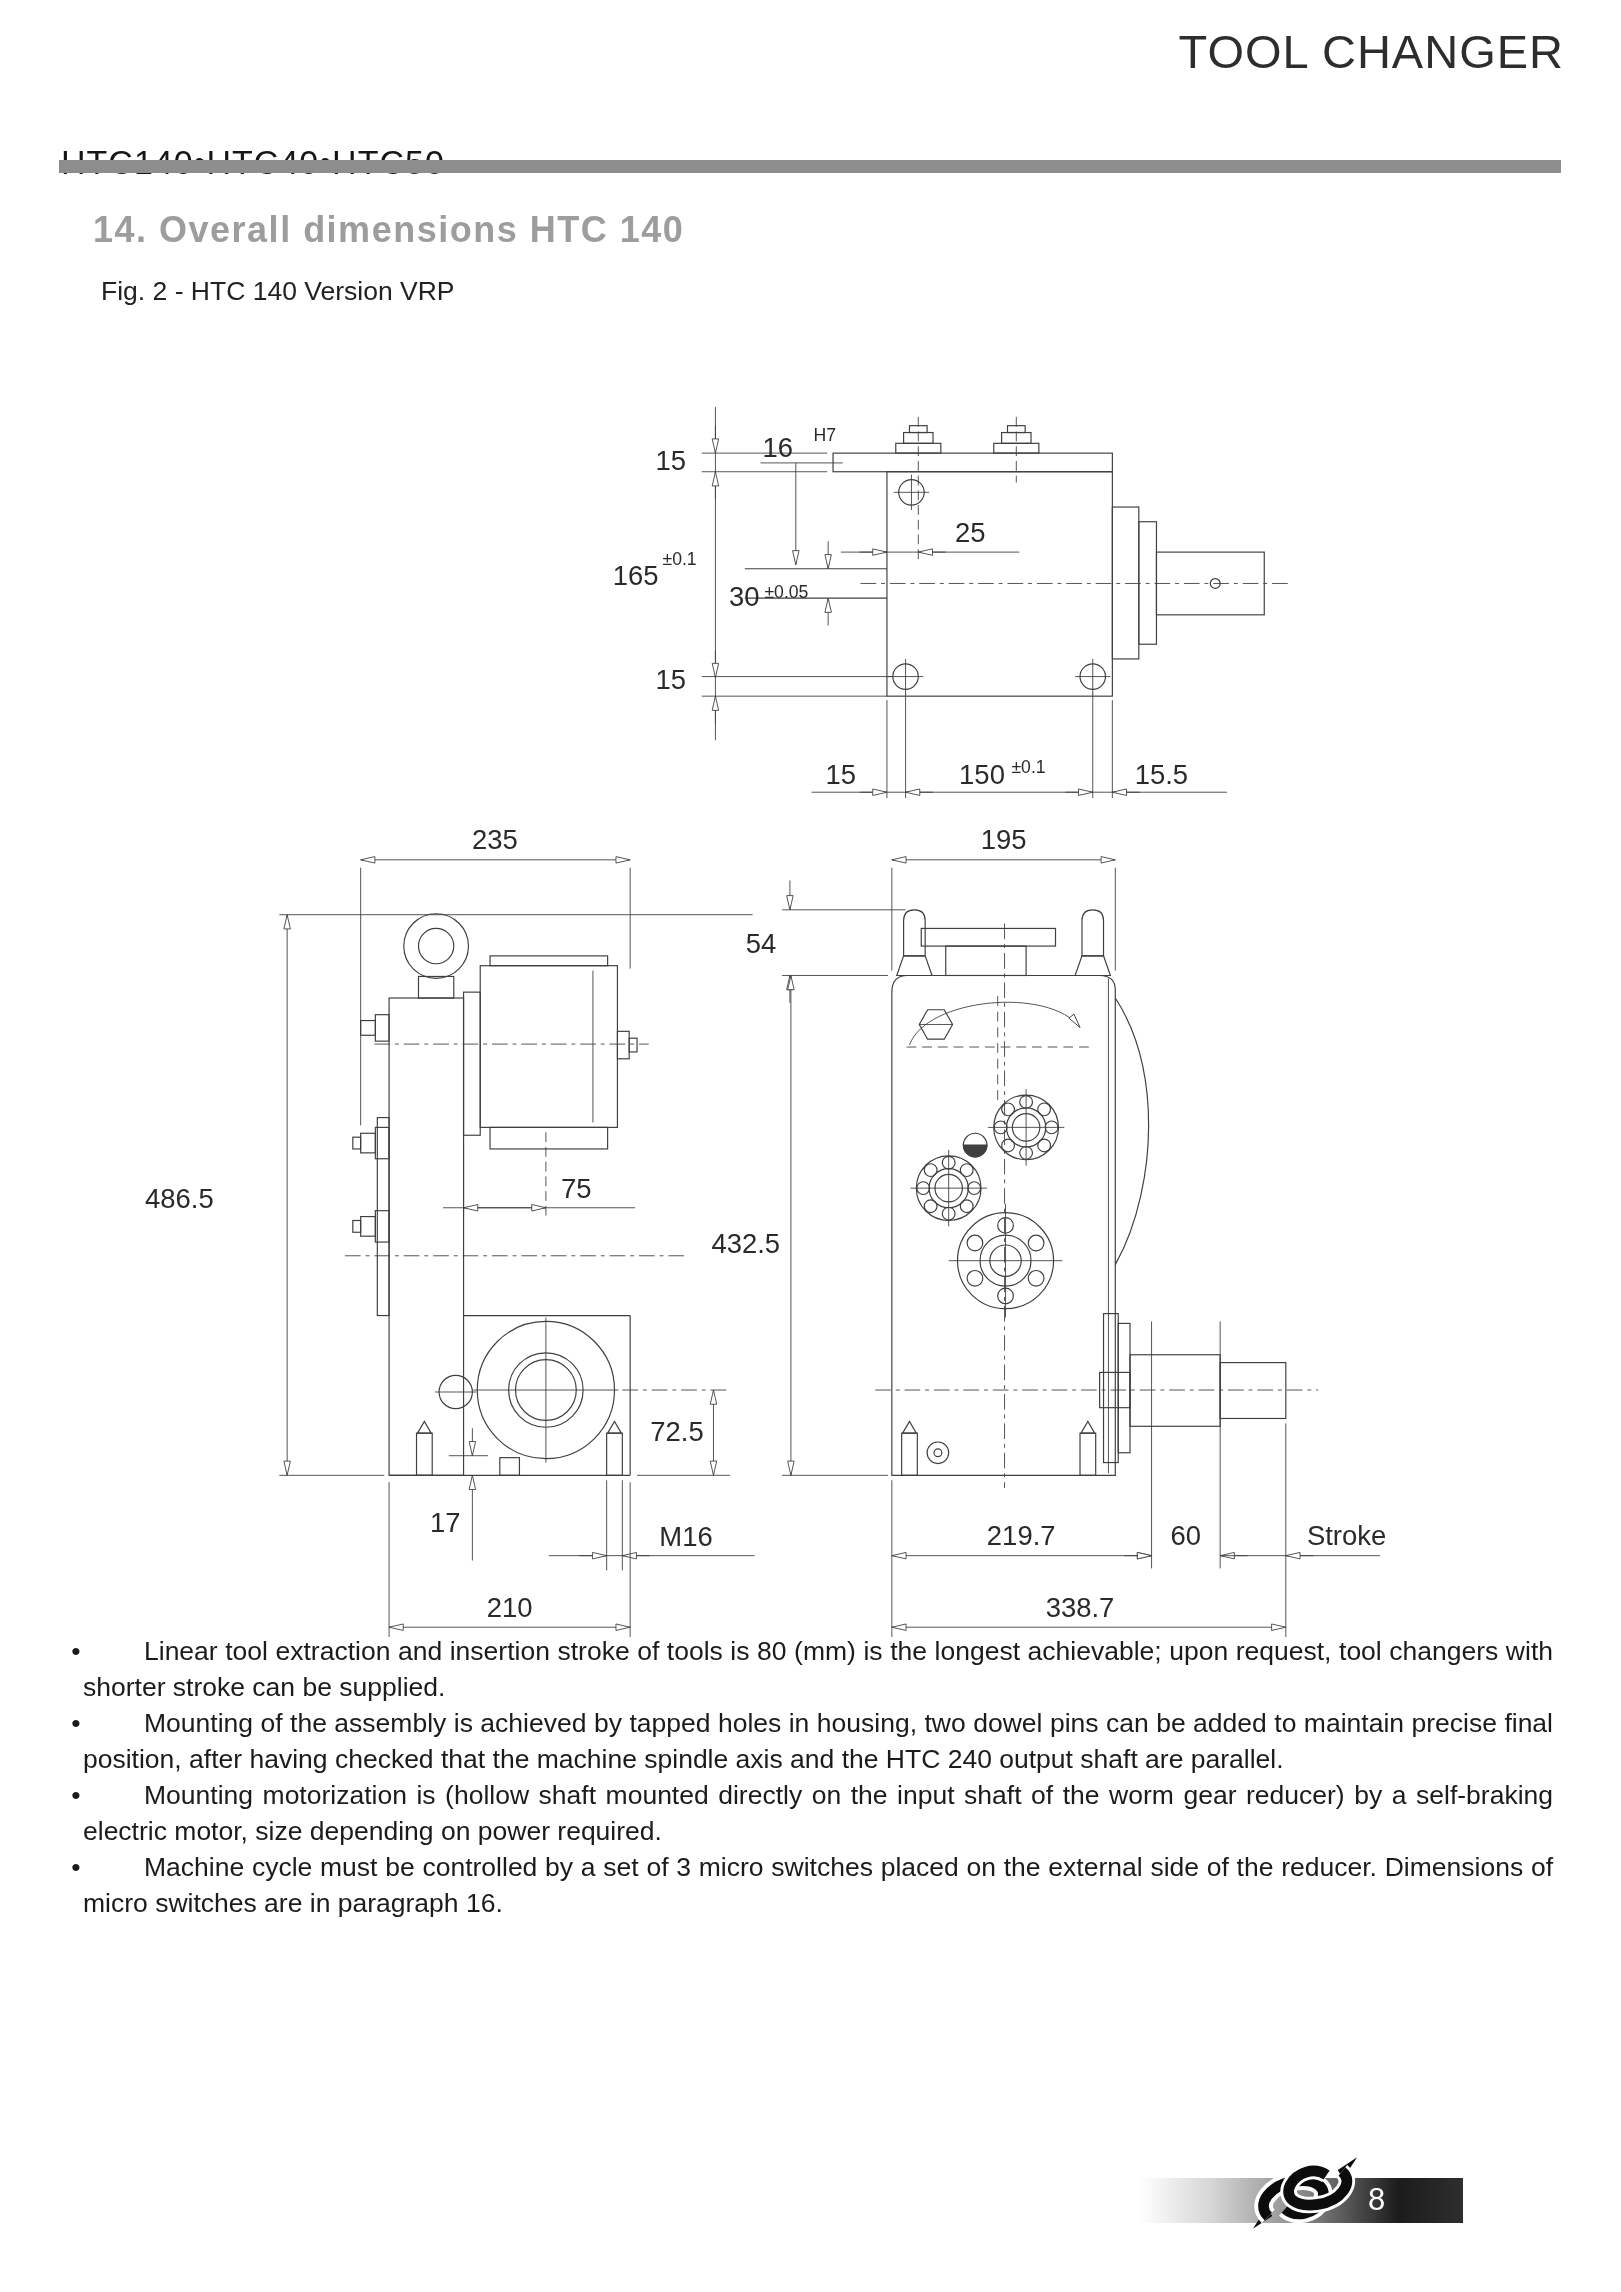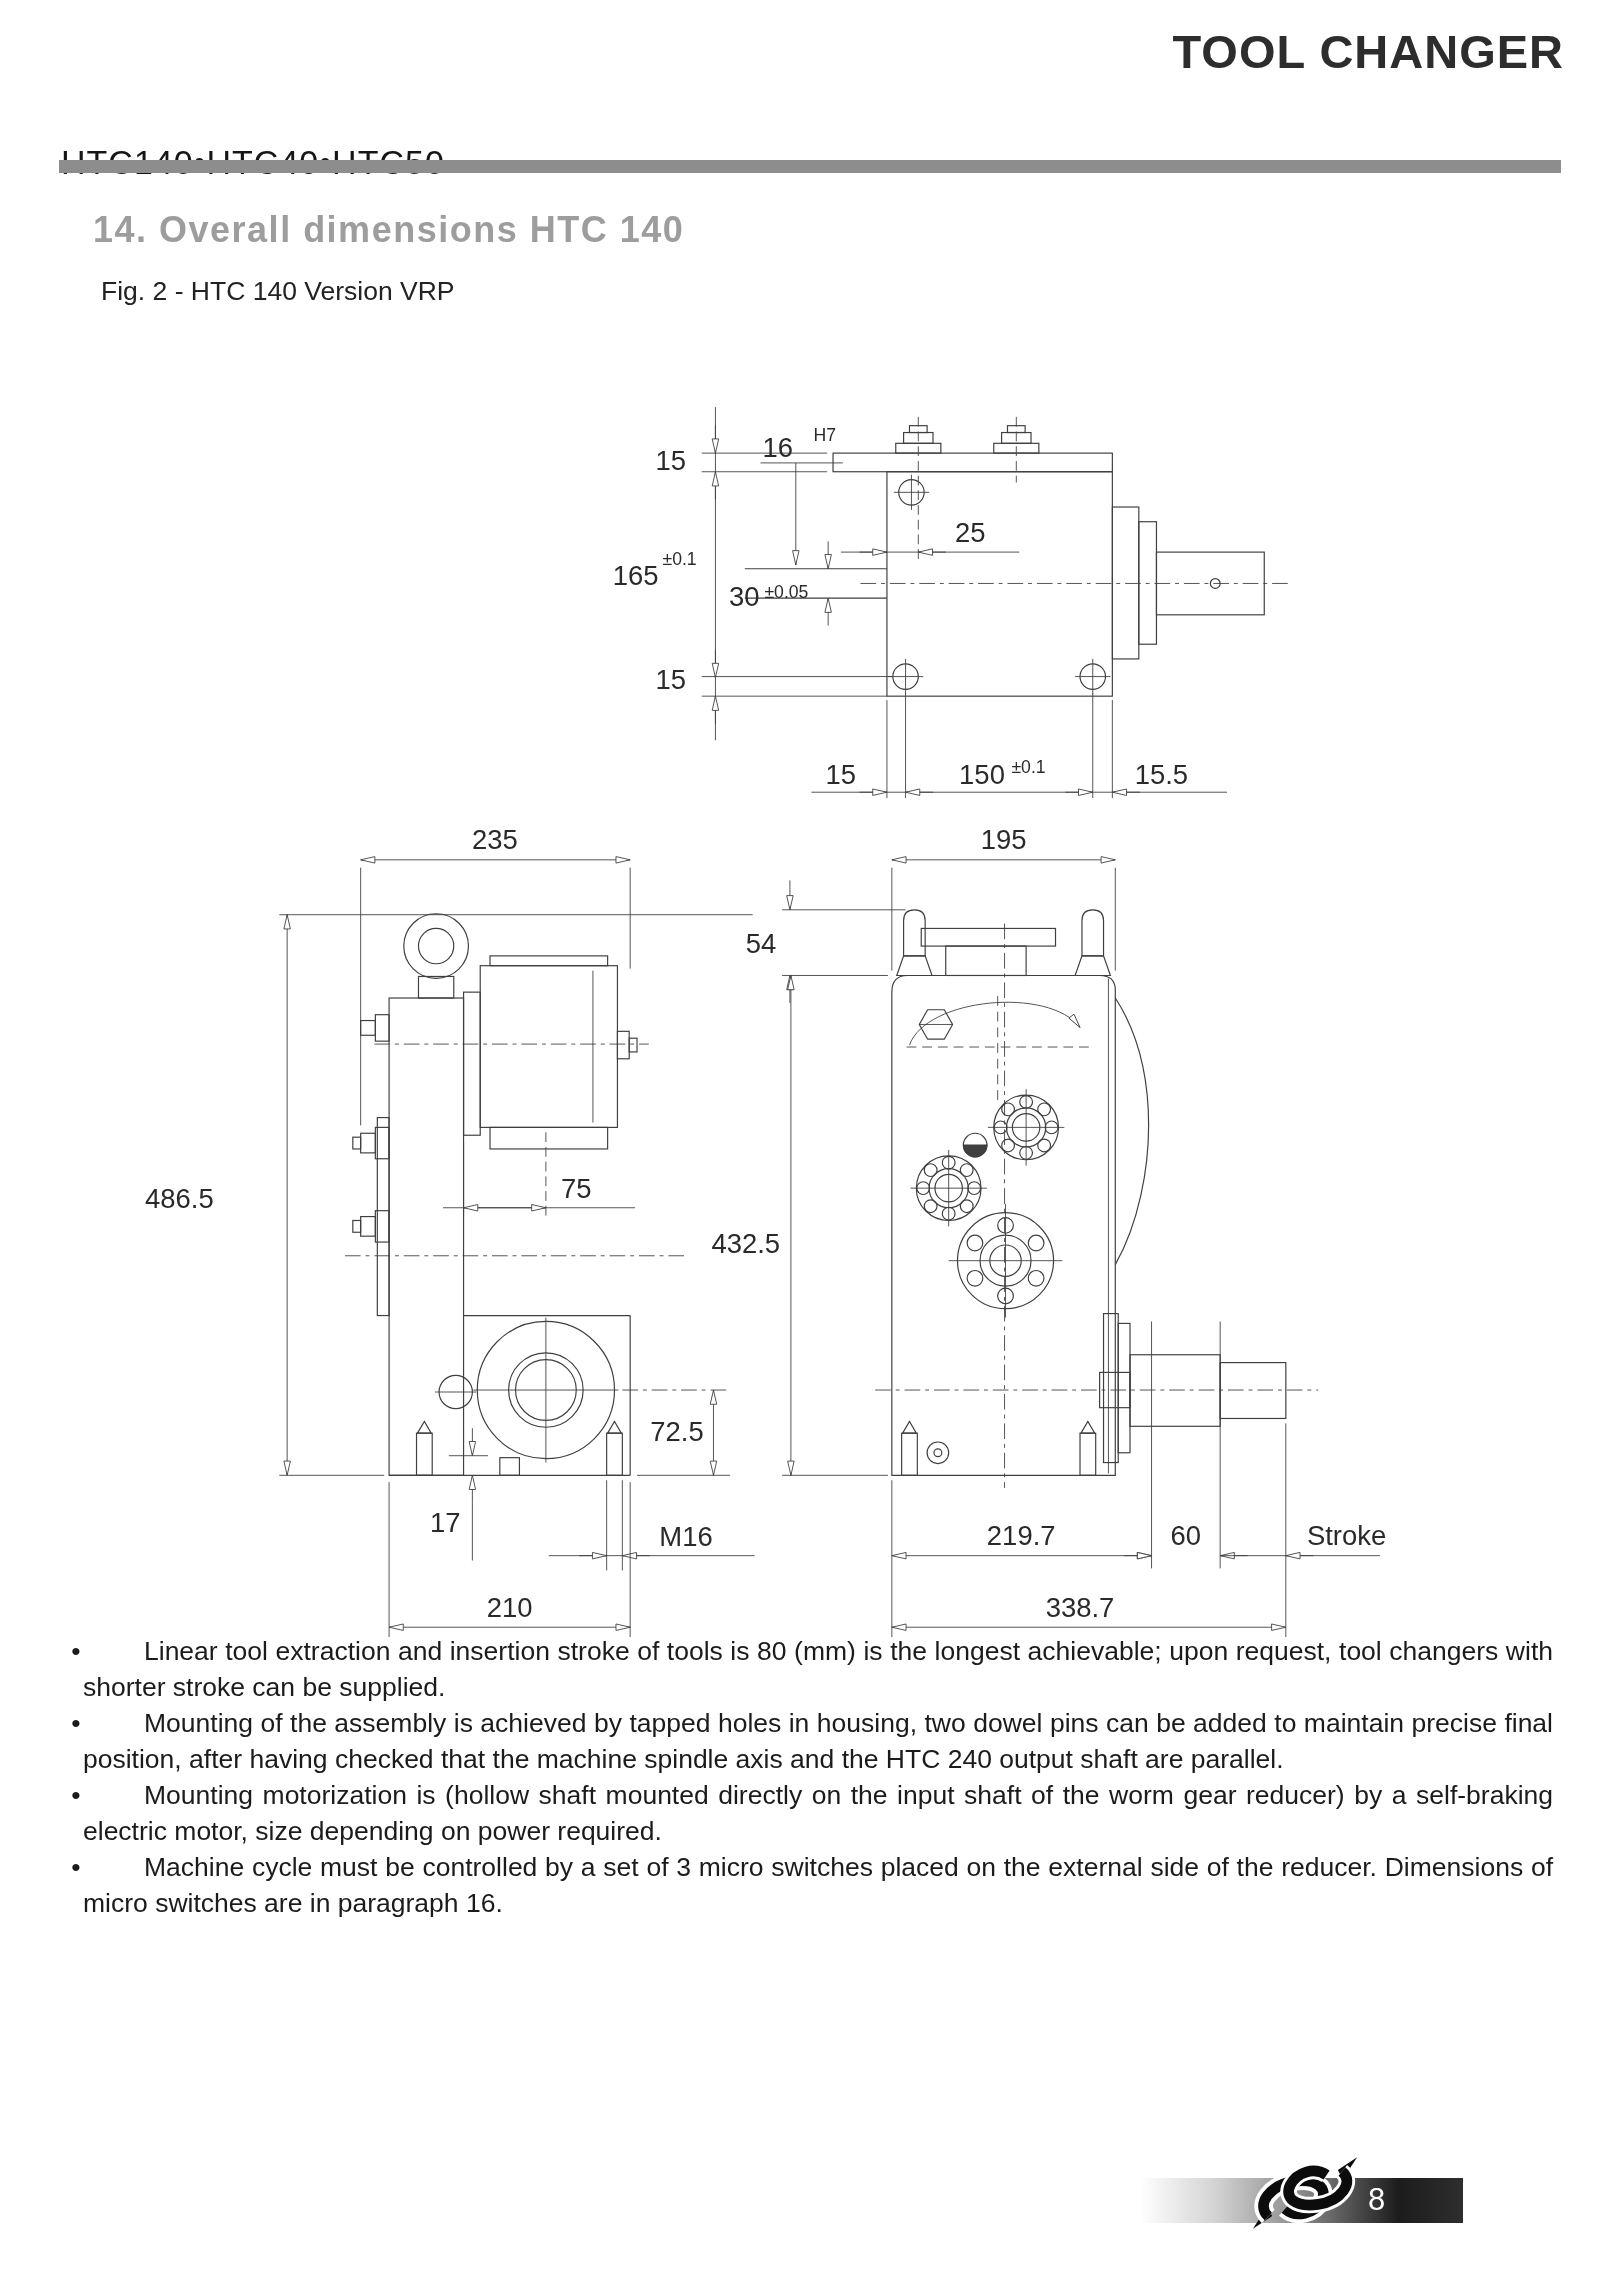--- a/index.html
+++ b/index.html
@@ -1,20 +1,20 @@
 <!DOCTYPE html>
 <html><head>
 <meta charset="utf-8">
 <style>
   html,body{margin:0;padding:0;}
   body{width:1621px;height:2293px;position:relative;background:#ffffff;
        font-family:"Liberation Sans",sans-serif;color:#1e1e1e;overflow:hidden;}
   .abs{position:absolute;}
   
-  .doc-title{top:23.5px;right:57px;font-size:47px;letter-spacing:1px;color:#2d2d2d;font-weight:700;text-align:right;}
+  .doc-title{top:23.5px;right:57px;font-size:47px;letter-spacing:1px;color:#2d2d2d;font-weight:400;text-align:right;}
   .models-line{top:143px;left:61px;font-size:34px;letter-spacing:1px;color:#161616;font-weight:400;}
   .rule-bar{top:160px;left:59px;width:1502px;height:12.7px;background:#8d8d8d;}
   .section-heading{top:209px;left:93px;font-size:36px;font-weight:bold;color:#9d9d9d;letter-spacing:1.5px;}
   .fig-caption{top:276px;left:101px;font-size:26.5px;color:#222;}
   
   svg.drawing{top:0;left:0;}
   svg text{font-family:"Liberation Sans",sans-serif;fill:#2a2a2a;}
   .dim{font-size:28px;}
   .tol{font-size:18px;}
   

